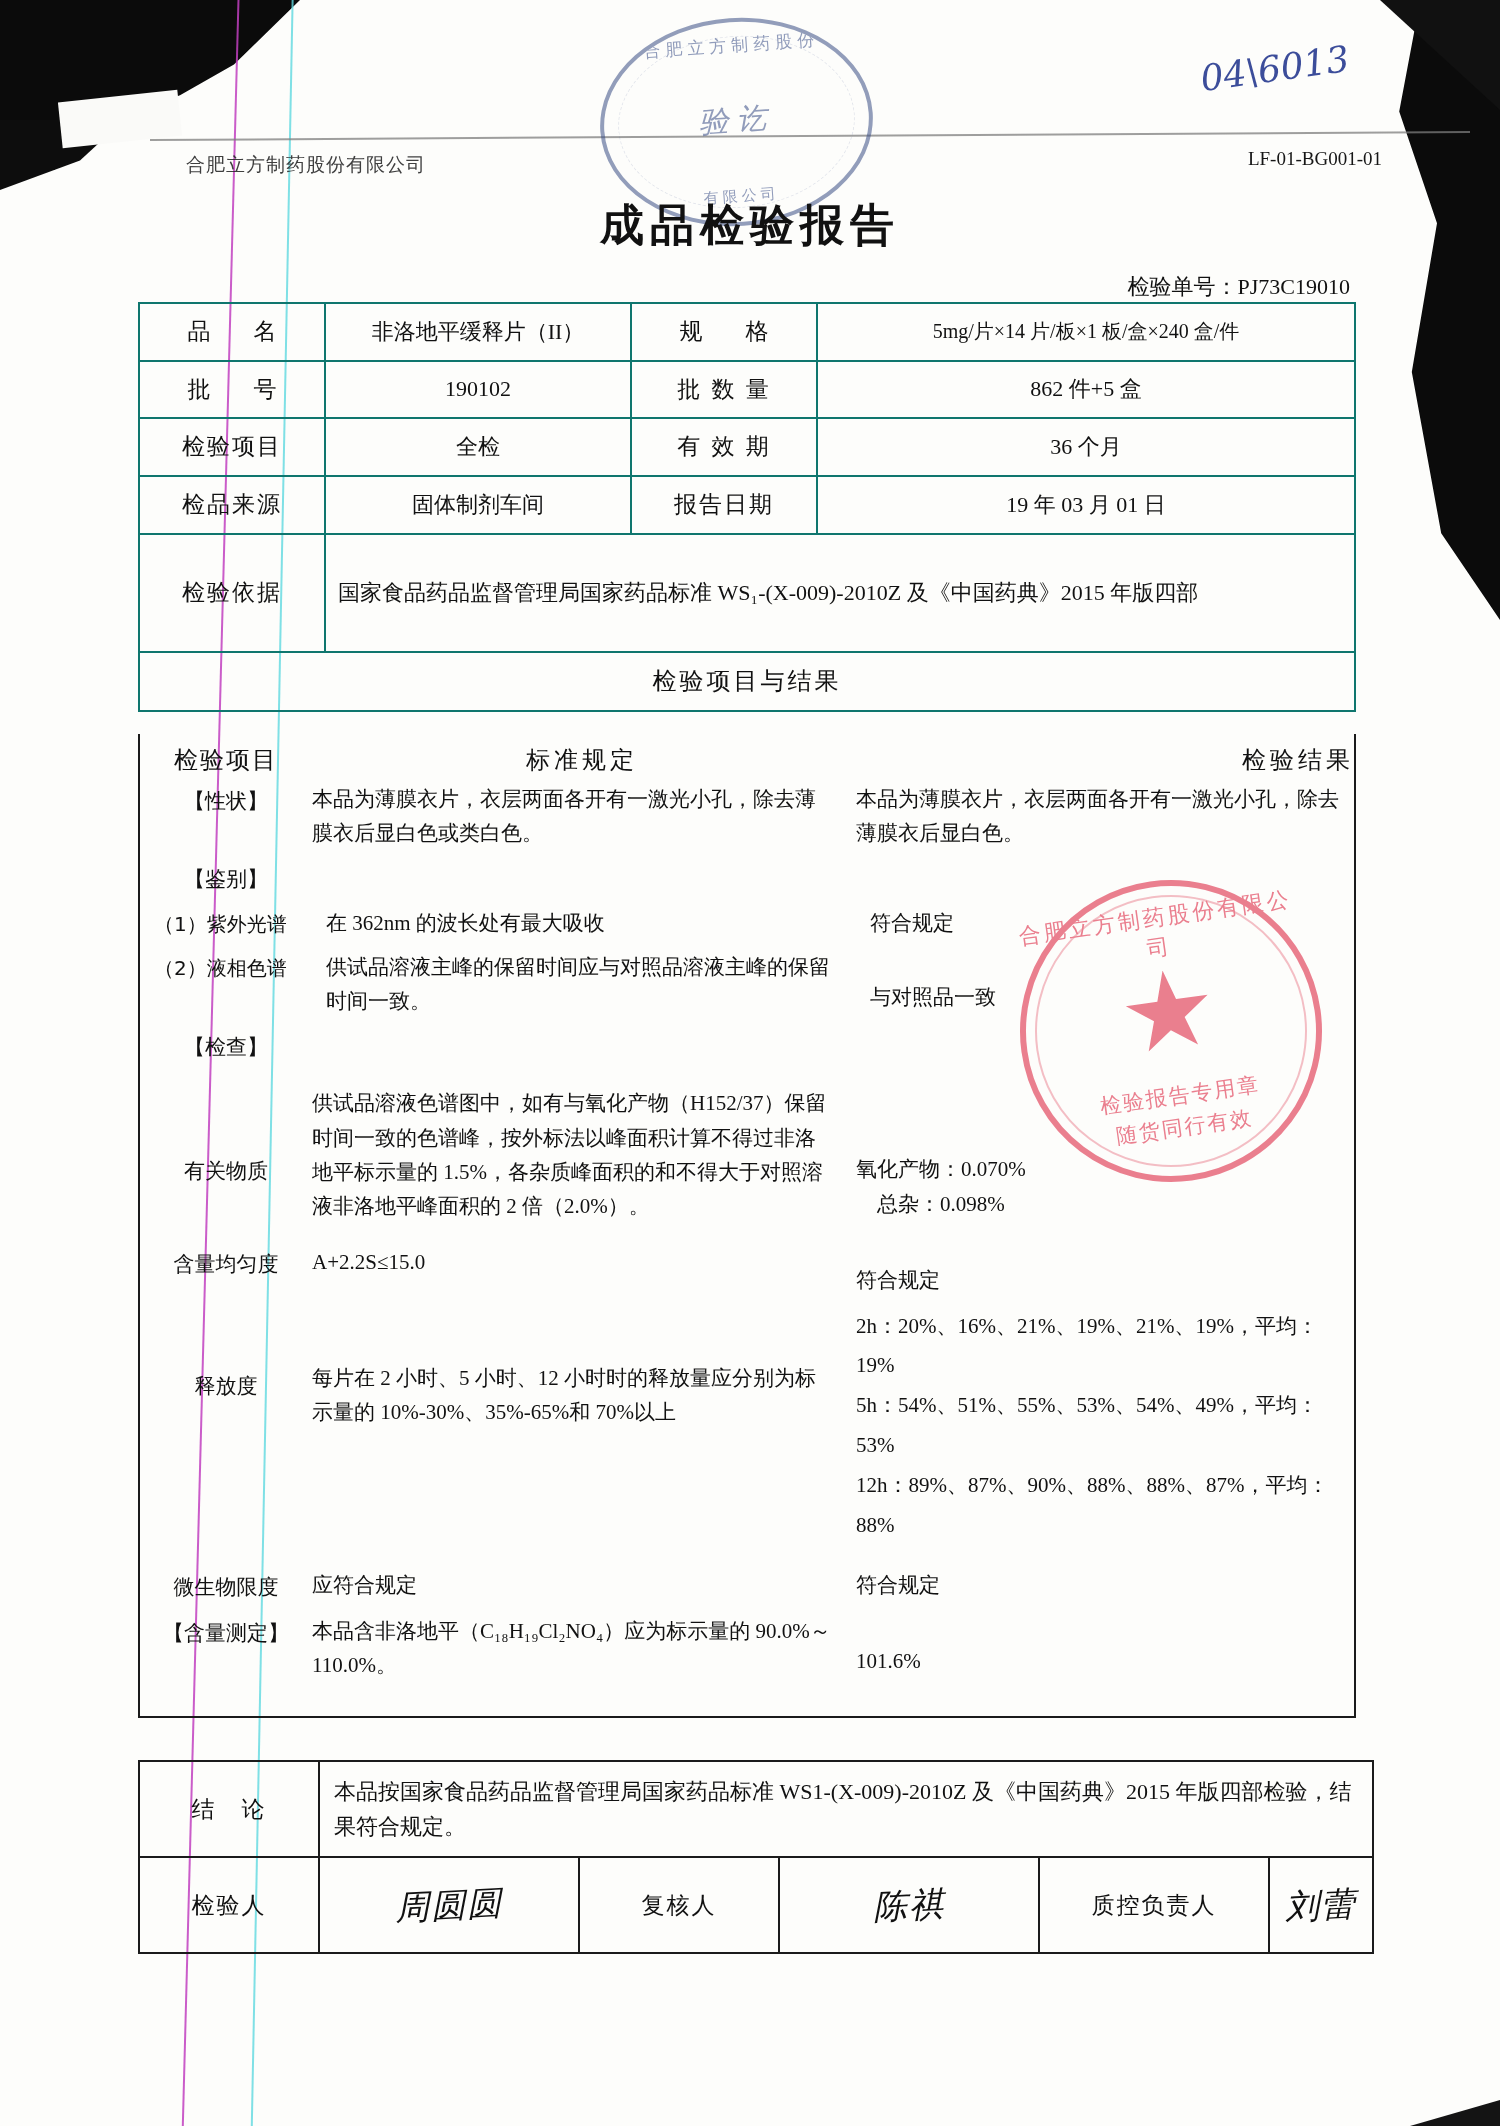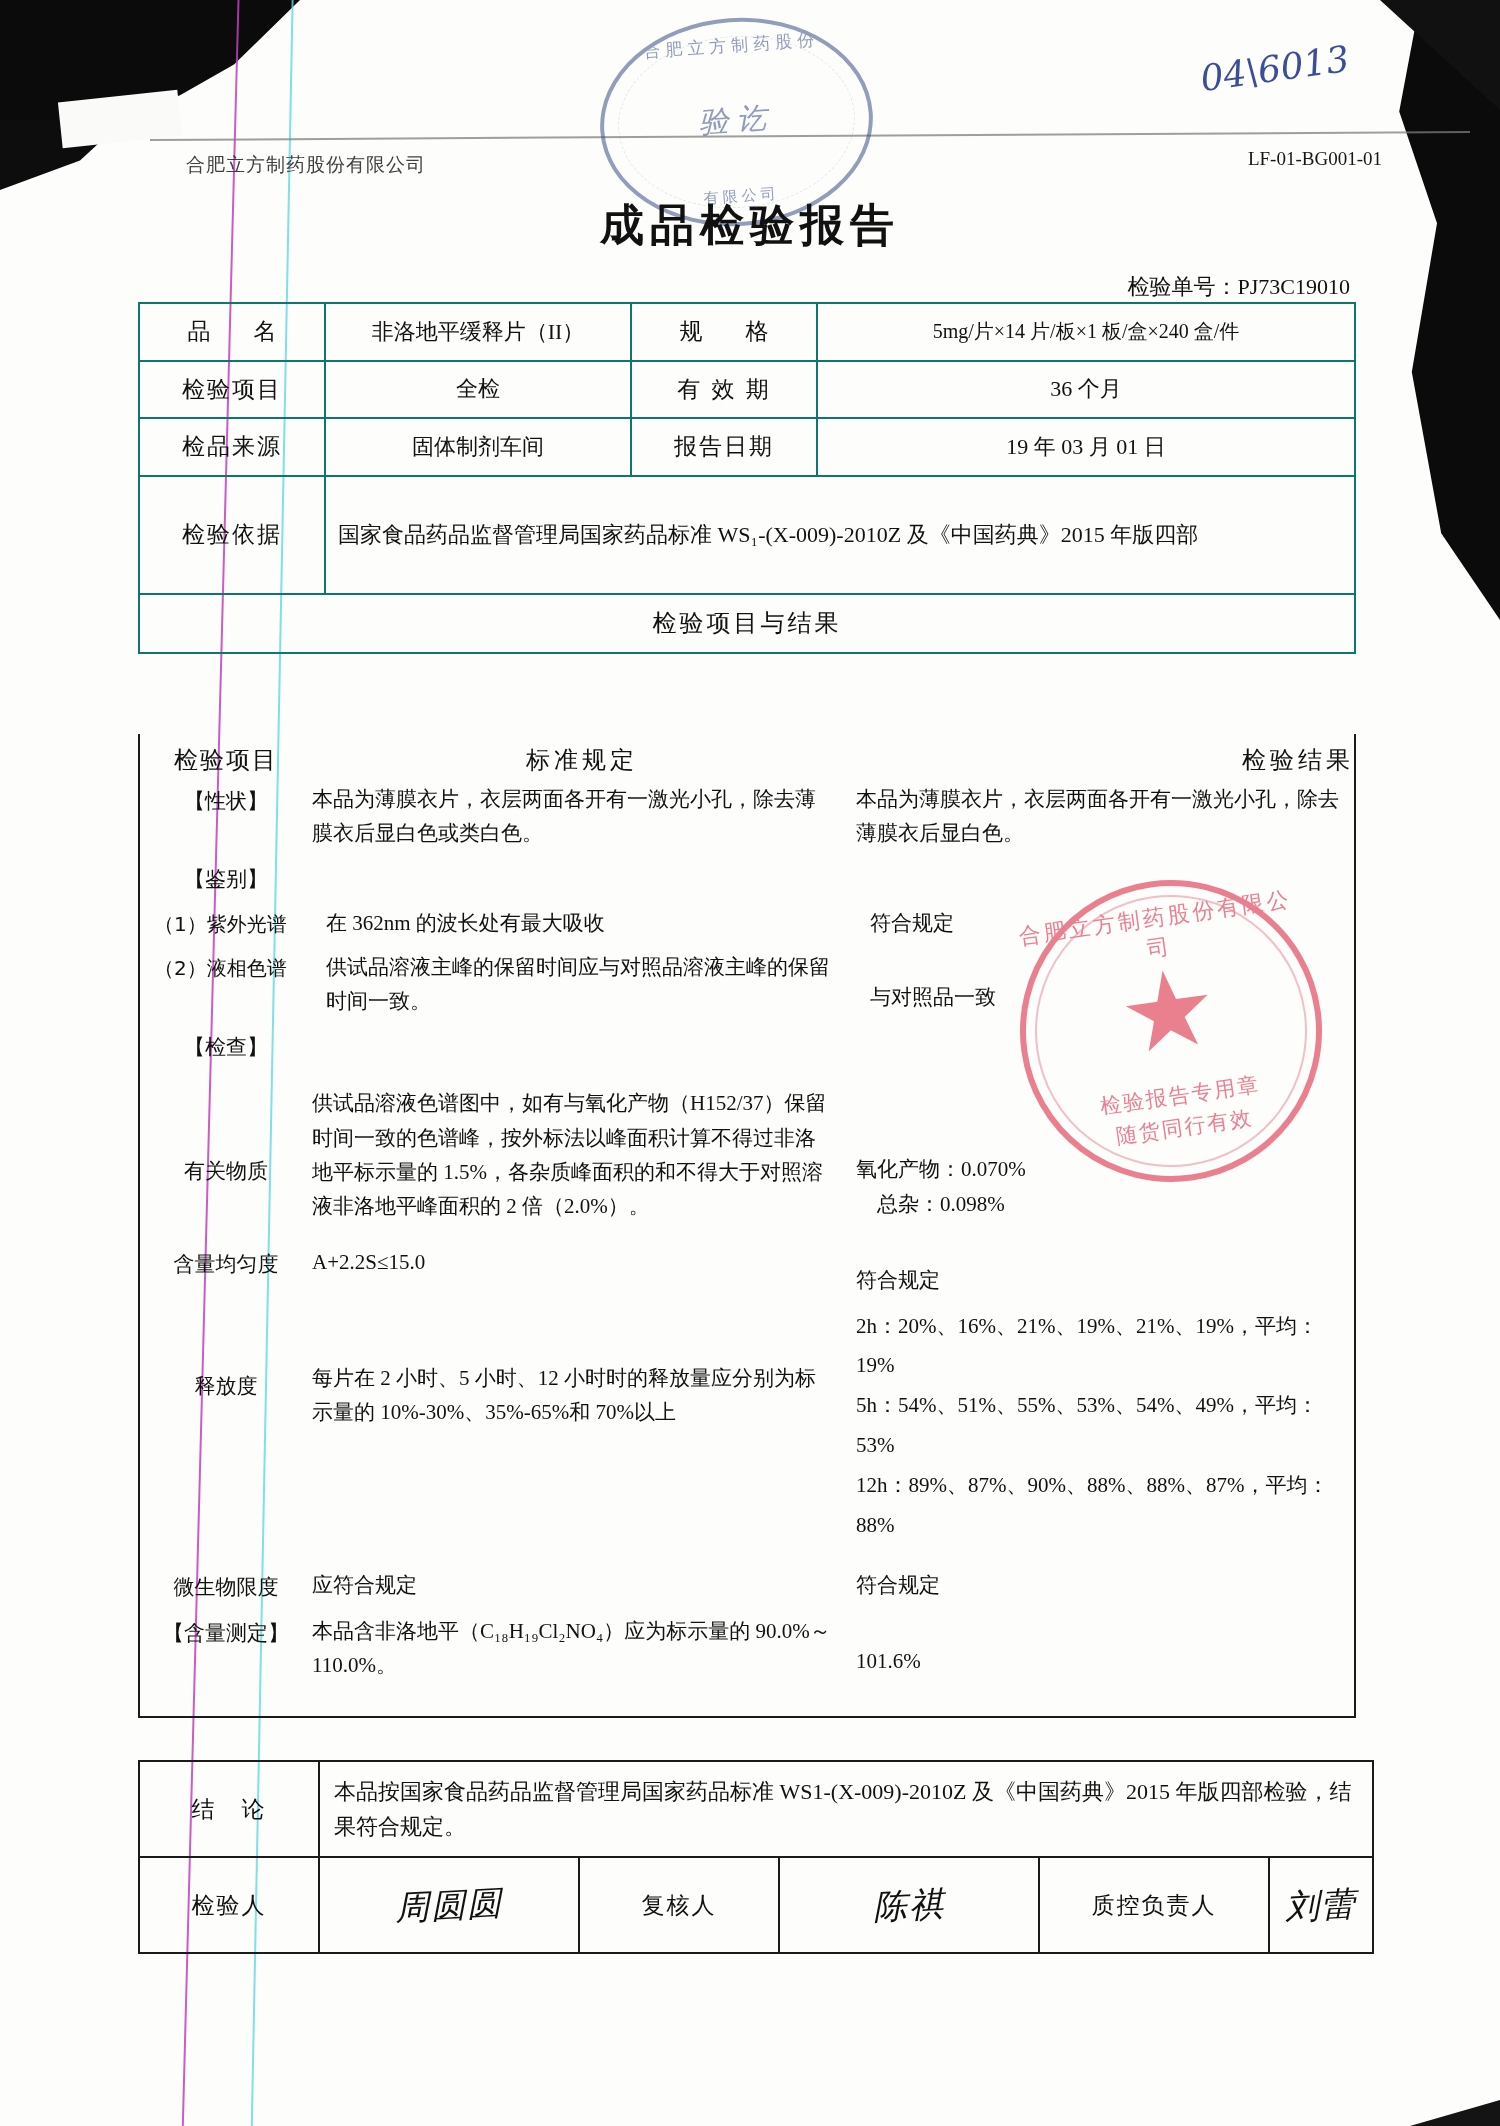--- a/index.html
+++ b/index.html
@@ -373,20 +373,26 @@
   <div class="doc-title">成品检验报告</div>
   <div class="report-no">检验单号：PJ73C19010</div>
 
   <table class="main-table">
     <tbody>
         <tr>
       <td class="lbl" style="width:150px;">品　名</td>
       <td class="val-c" style="width:280px;">非洛地平缓释片（II）</td>
       <td class="lbl" style="width:150px;">规　格</td>
       <td class="val-c small">5mg/片×14 片/板×1 板/盒×240 盒/件</td>
+    </tr>
+    <tr>
+      <td class="lbl">批　号</td>
+      <td class="val-c">190102</td>
+      <td class="lbl-tight">批 数 量</td>
+      <td class="val-c">862 件+5 盒</td>
     </tr>
     <tr>
       <td class="lbl-tight">检验项目</td>
       <td class="val-c">全检</td>
       <td class="lbl-tight">有 效 期</td>
       <td class="val-c">36 个月</td>
     </tr>
     <tr>
       <td class="lbl-tight">检品来源</td>
       <td class="val-c">固体制剂车间</td>

